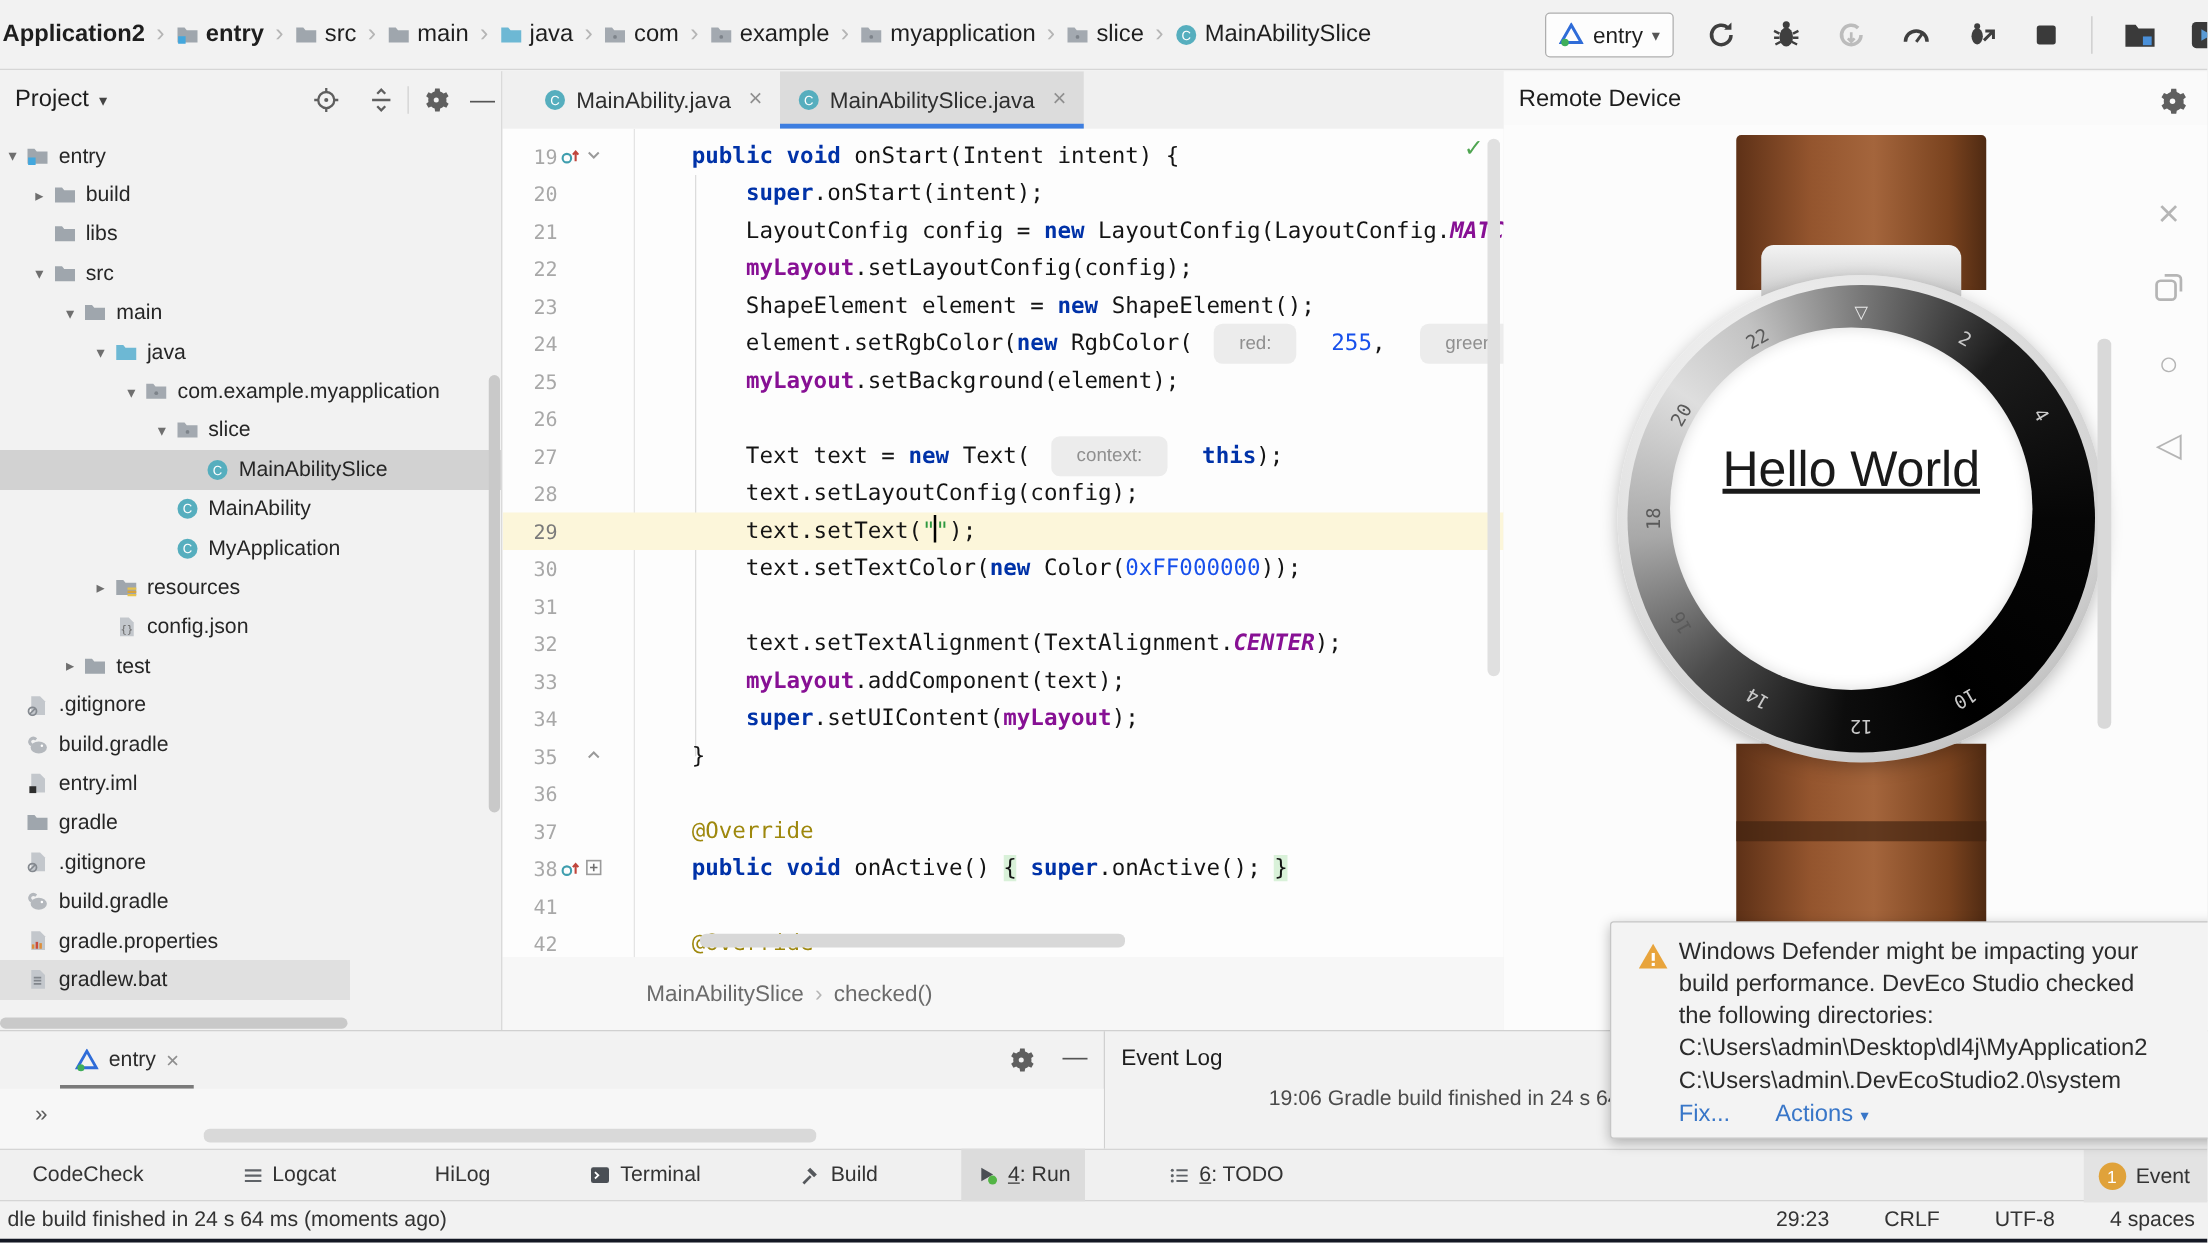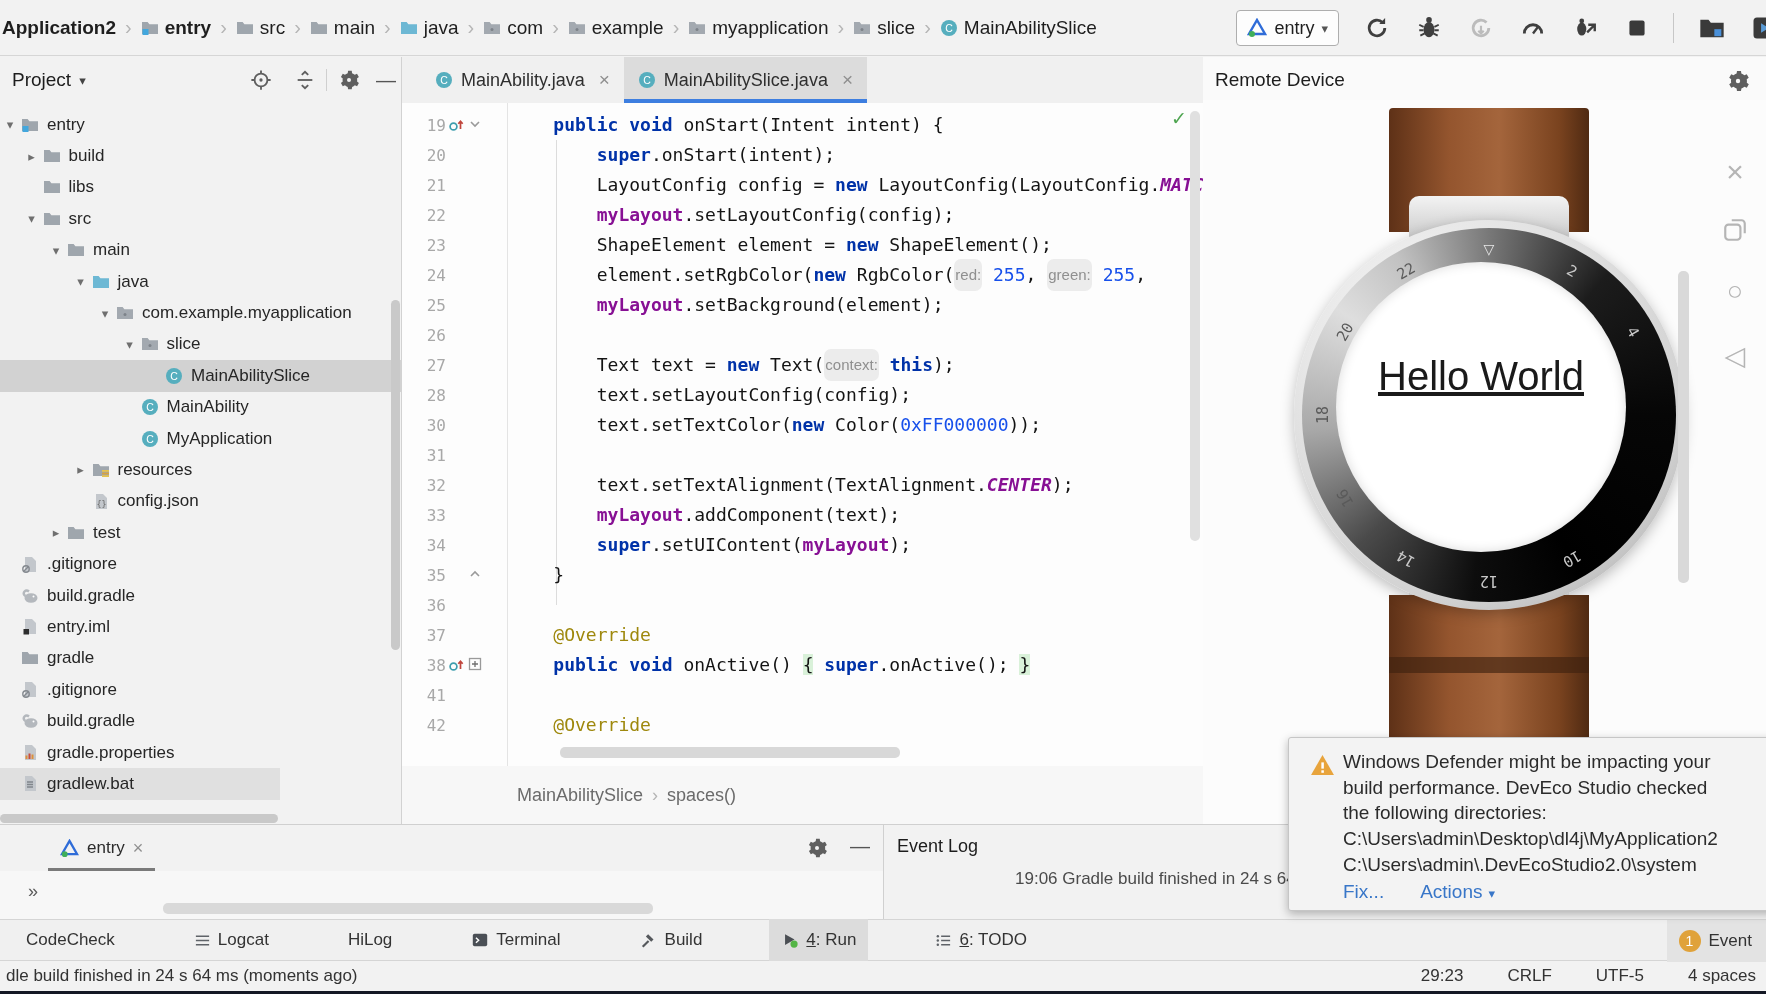--- a/index.html
+++ b/index.html
@@ -57,21 +57,21 @@
   .foldc { width:20px; height:16px; }
   .codeln { white-space:pre; font-family:"DejaVu Sans Mono", monospace; font-size:18px; line-height:30px; padding-left:20px; color:#141414; }
   .tk { color:#0032a8; font-weight:bold; }
   .tf { color:#871094; font-weight:bold; }
   .tc { color:#871094; font-weight:bold; font-style:italic; }
   .tn { color:#1750eb; }
   .ts { color:#2e9940; }
   .ta { color:#9e880d; }
   .tb { background:#d9f1d9; }
   .th { display:inline-block; font-family:"Liberation Sans", sans-serif; font-size:15px; color:#8f8f8f;
-        background:#ececec; border-radius:7px; padding:1px 1px; margin:0 0; vertical-align:1px; }
+        background:#ececec; border-radius:7px; padding:1px 20px; margin:0 17px; vertical-align:1px; }
   .caret { display:inline-block; width:2px; height:22px; background:#000; vertical-align:-4px; margin:0 -1px; }
   #gutter-sep { position:absolute; left:105px; top:0; bottom:0; width:1px; background:#e4e4e4; }
   #indent-guide { position:absolute; left:154px; top:37px; height:465px; width:1px; background:#dcdcdc; }
   #editor-check { position:absolute; right:16px; top:4px; color:#4fa551; font-size:19px; }
   #editor-vscroll { position:absolute; right:3px; top:8px; width:10px; height:430px; background:#e0e0e0; border-radius:5px; }
   #editor-hscroll { position:absolute; left:158px; top:644px; width:340px; height:11px; background:#d8d8d8; border-radius:5px; }
   #editor-breadcrumb { position:absolute; left:0; right:0; bottom:0; height:58px; background:#f7f7f7;
                        display:flex; align-items:center; font-size:18px; color:#6b6b6b; }
   #editor-breadcrumb .bc1 { margin-left:115px; }
   #editor-breadcrumb .crumb-sep { font-size:18px; }
@@ -657,20 +657,28 @@
           <span class="codeln"><span class="tp">        Text text = </span><span class="tk">new</span><span class="tp"> Text(</span><span class="th">context:</span><span class="tp"> </span><span class="tk">this</span><span class="tp">);</span></span>
         </div>
         <div class="cl">
           <span class="gut">
             <span class="ln">28</span>
             <span class="mark"></span>
             <span class="foldc"></span>
           </span>
           <span class="codeln"><span class="tp">        text.setLayoutConfig(config);</span></span>
         </div>
+        <div class="cl cur">
+          <span class="gut">
+            <span class="ln" style="color: rgb(122, 122, 122);">29</span>
+            <span class="mark"></span>
+            <span class="foldc"></span>
+          </span>
+          <span class="codeln"><span class="tp">        text.setText(</span><span class="ts">"</span><span class="caret"></span><span class="ts">"</span><span class="tp">);</span></span>
+        </div>
         <div class="cl">
           <span class="gut">
             <span class="ln">30</span>
             <span class="mark"></span>
             <span class="foldc"></span>
           </span>
           <span class="codeln"><span class="tp">        text.setTextColor(</span><span class="tk">new</span><span class="tp"> Color(</span><span class="tn">0xFF000000</span><span class="tp">));</span></span>
         </div>
         <div class="cl">
           <span class="gut">
@@ -766,21 +774,21 @@
           <span class="codeln"><span class="tp">    </span><span class="ta">@Override</span></span>
         </div>
       </div>
     <div id="editor-check">✓</div>
     <div id="editor-vscroll"></div>
     <div id="editor-hscroll"></div>
   </div>
   <div id="editor-breadcrumb">
     <span class="bc1">MainAbilitySlice</span>
     <span class="crumb-sep">›</span>
-    <span>spaces()</span>
+    <span>checked()</span>
   </div>
 </div>
 
 <div id="device-panel">
   <div class="panel-header">
     <span id="device-title">Remote Device</span>
     <span id="device-gear">
       <svg width="24" height="24" viewBox="0 0 24 24">
           <path fill="#5f5f5f" d="M12 8a4 4 0 1 0 0 8 4 4 0 0 0 0-8zm8.9 4c0-.6-.05-1.2-.16-1.7l2-1.6-2-3.4-2.4 1a8 8 0 0 0-3-1.8L15 2h-4l-.4 2.5a8 8 0 0 0-3 1.8l-2.4-1-2 3.4 2 1.6c-.1.5-.2 1.1-.2 1.7s.1 1.2.2 1.7l-2 1.6 2 3.4 2.4-1a8 8 0 0 0 3 1.8L11 22h4l.4-2.5a8 8 0 0 0 3-1.8l2.4 1 2-3.4-2-1.6c.1-.5.1-1.1.1-1.7z"></path>
           <circle cx="12" cy="12" r="2.2" fill="#fafafa"></circle>
@@ -909,21 +917,21 @@
       <span id="event-tab">
         <span id="event-badge">1</span>
         <span>Event</span>
       </span>
     </div>
   <div id="status-bar">
     <span id="status-msg">dle build finished in 24 s 64 ms (moments ago)</span>
     <span id="status-right">
       <span>29:23</span>
       <span>CRLF</span>
-      <span>UTF-5</span>
+      <span>UTF-8</span>
       <span>4 spaces</span>
     </span>
   </div>
   <div id="taskbar-strip"></div>
 </div>
 
 <div id="notification">
   <span id="notif-warn">
     <svg width="27" height="25" viewBox="0 0 24 24">
         <path d="M12 2 L23 21 H1 Z" fill="#e8a43c"></path>

